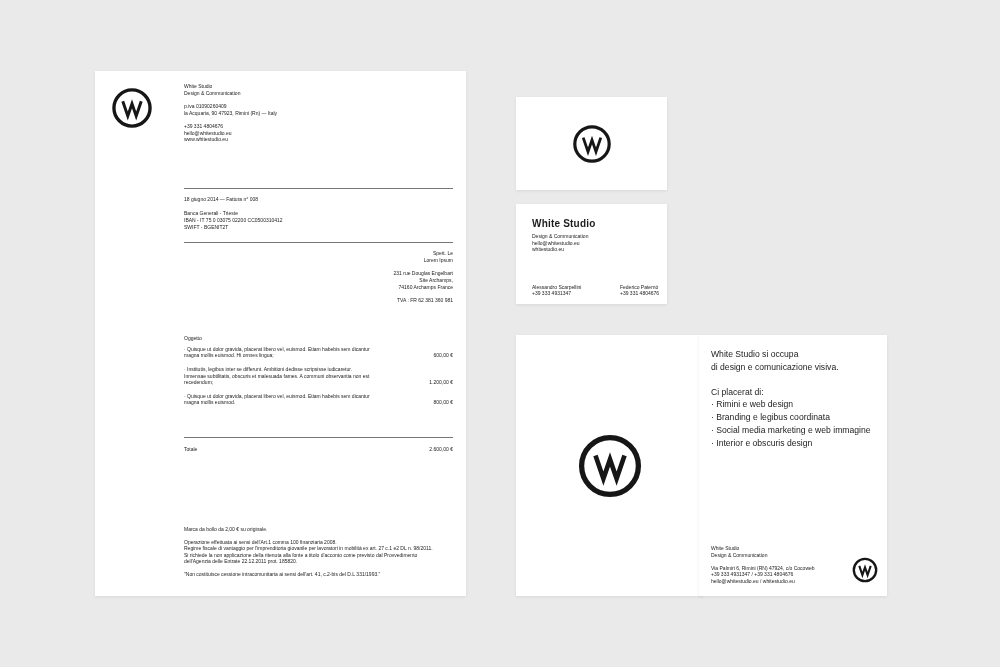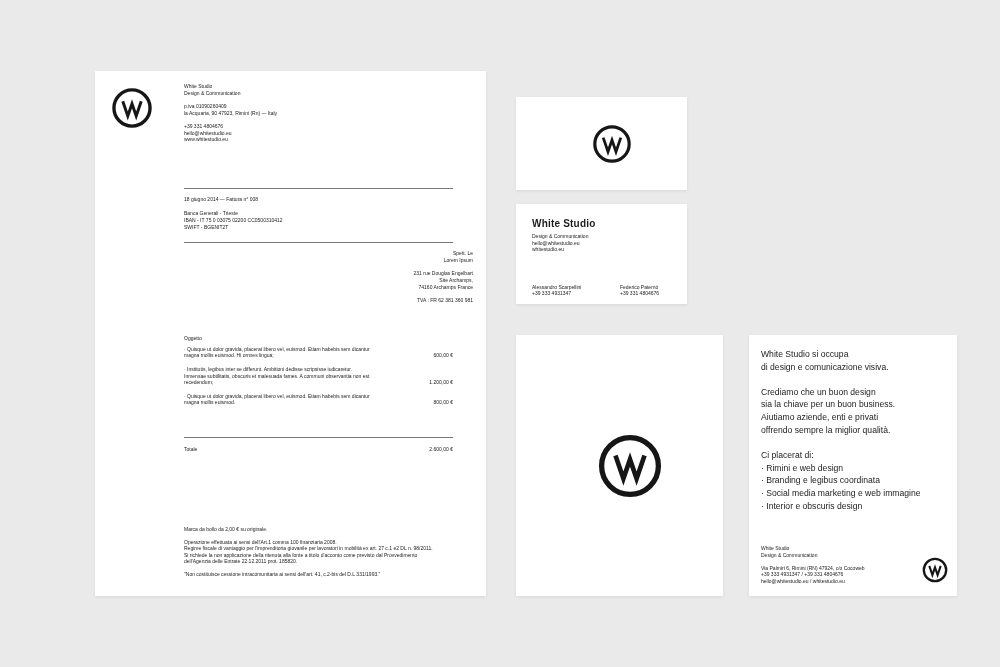--- a/index.html
+++ b/index.html
@@ -5,21 +5,20 @@
 <style>
   html,body { margin:0; padding:0; }
   body {
     width:1000px; height:667px; position:relative; overflow:hidden;
     background:#eaeaea; color:#1c1c1c;
     font-family:"Liberation Sans", sans-serif;
   }
   .card {
     position:absolute; background:#ffffff;
     box-shadow:0 1px 3px rgba(0,0,0,0.08);
-    padding-left:20px;
   }
   
   #letterhead { left:95px; top:71px; width:371px; height:525px; }
   .lh-logo { position:absolute; left:16px; top:16px; width:42px; height:42px; }
   .lh-header { position:absolute; left:89px; top:12px; font-size:5px; line-height:6.9px; }
   .gap6 { height:6px; }
   .rule { position:absolute; left:89px; width:269px; border-top:1px solid #777; }
   .rule-1 { top:117px; }
   .rule-2 { top:171px; }
   .rule-3 { top:366px; }
@@ -35,21 +34,21 @@
   .lh-footer { position:absolute; left:89px; top:455px; width:276px; font-size:5px; line-height:6.6px; }
   
   #card-front { left:516px; top:97px; width:151px; height:93px; display:flex; align-items:center; justify-content:center; }
   #card-back { left:516px; top:204px; width:151px; height:100px; }
   .cb-title { position:absolute; left:16px; top:14px; font-size:10px; font-weight:bold; letter-spacing:0.2px; }
   .cb-lines { position:absolute; left:16px; top:29px; font-size:5px; line-height:6.6px; }
   .cb-contacts { position:absolute; left:16px; right:6px; bottom:7px; display:flex; font-size:5px; line-height:6.6px; }
   .cb-col1 { width:88px; }
   #logo-card { left:516px; top:335px; width:187px; height:261px; display:flex; align-items:center; justify-content:center; }
   
-  #about-card { left:749px; top:335px; width:188px; height:261px; }
+  #about-card { left:699px; top:335px; width:188px; height:261px; }
   .ac-text { position:absolute; left:12px; top:13px; right:8px; font-size:8.6px; line-height:12.8px; }
   .ac-para { margin:0 0 12px 0; }
   .ac-footer { position:absolute; left:12px; bottom:11px; font-size:5px; line-height:6.8px; }
   .ac-logo { position:absolute; right:9px; bottom:13px; width:26px; height:26px; }
   .wlogo { display:block; }
 </style>
 </head>
 <body>
 
 <div class="card" id="letterhead">
@@ -166,24 +165,20 @@
       <circle cx="50" cy="50" r="43" fill="none" stroke="#161616" stroke-width="8"></circle>
       <polyline points="28,34 40,69 50,40 60,69 72,34" fill="none" stroke="#161616" stroke-width="7"></polyline>
     </svg>
   </span>
 </div>
 
 <div class="card" id="about-card">
   <div class="ac-text">
     <p class="ac-para" style="white-space:pre-line">White Studio si occupa
 di design e comunicazione visiva.</p>
-    <p class="ac-para" style="white-space:pre-line">Crediamo che un buon design
-sia la chiave per un buon business.
-Aiutiamo aziende, enti e privati
-offrendo sempre la miglior qualità.</p>
     <div>Ci placerat di:</div>
     <div>· Rimini e web design</div>
     <div>· Branding e legibus coordinata</div>
     <div>· Social media marketing e web immagine</div>
     <div>· Interior e obscuris design</div>
   </div>
   <div class="ac-footer">
     <div>White Studio</div>
     <div>Design &amp; Communication</div>
     <div class="gap6"></div>

